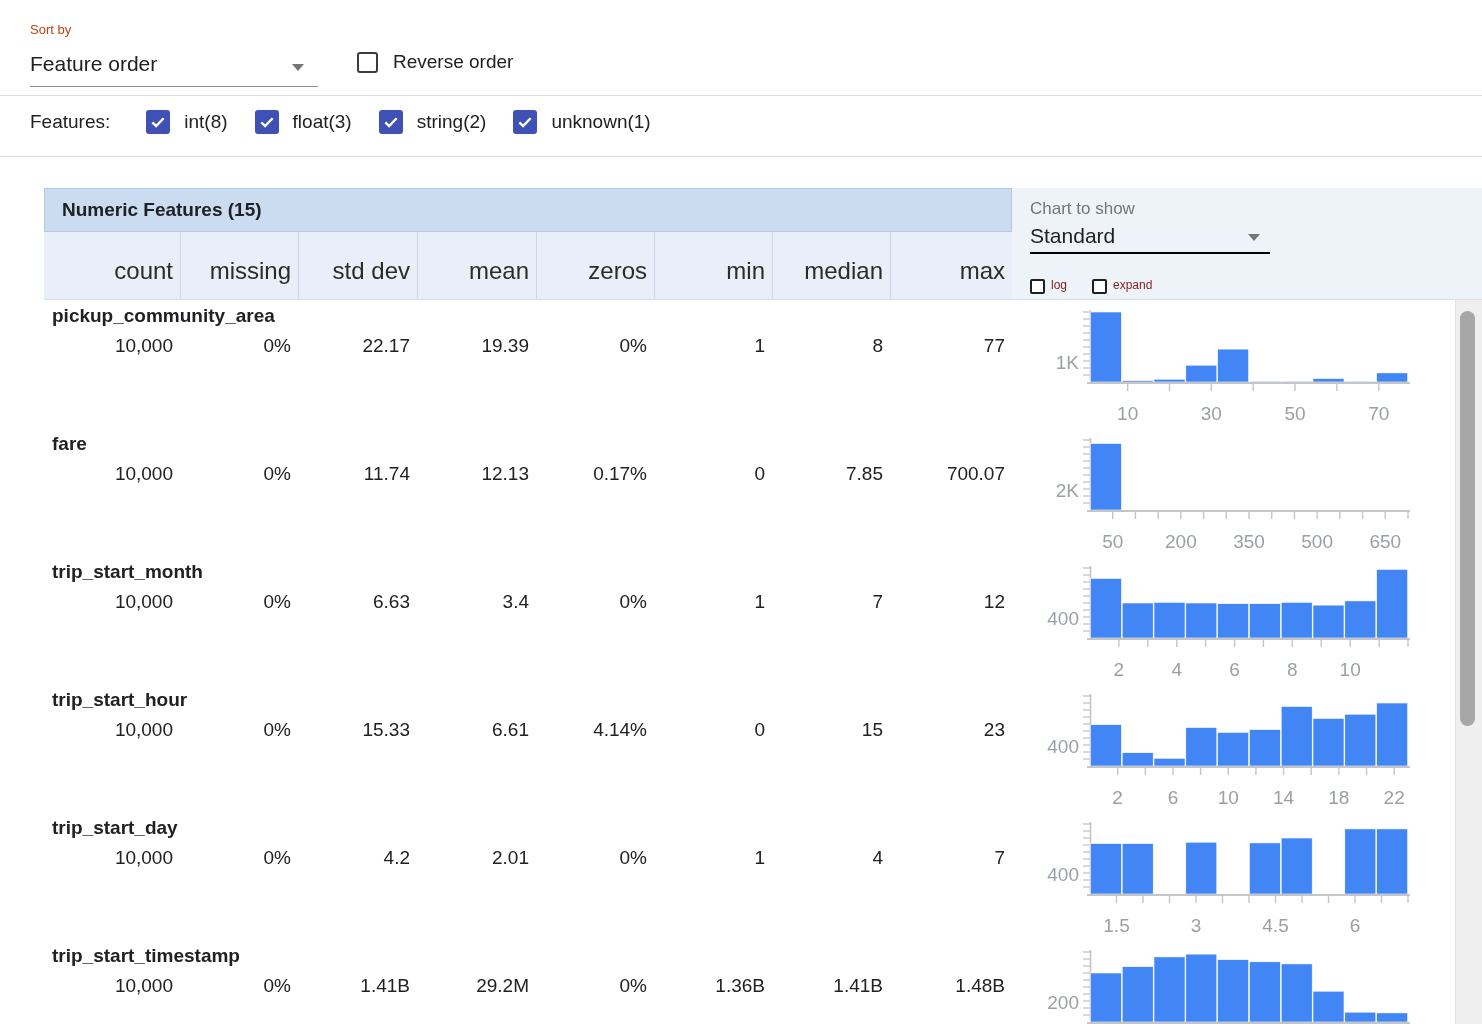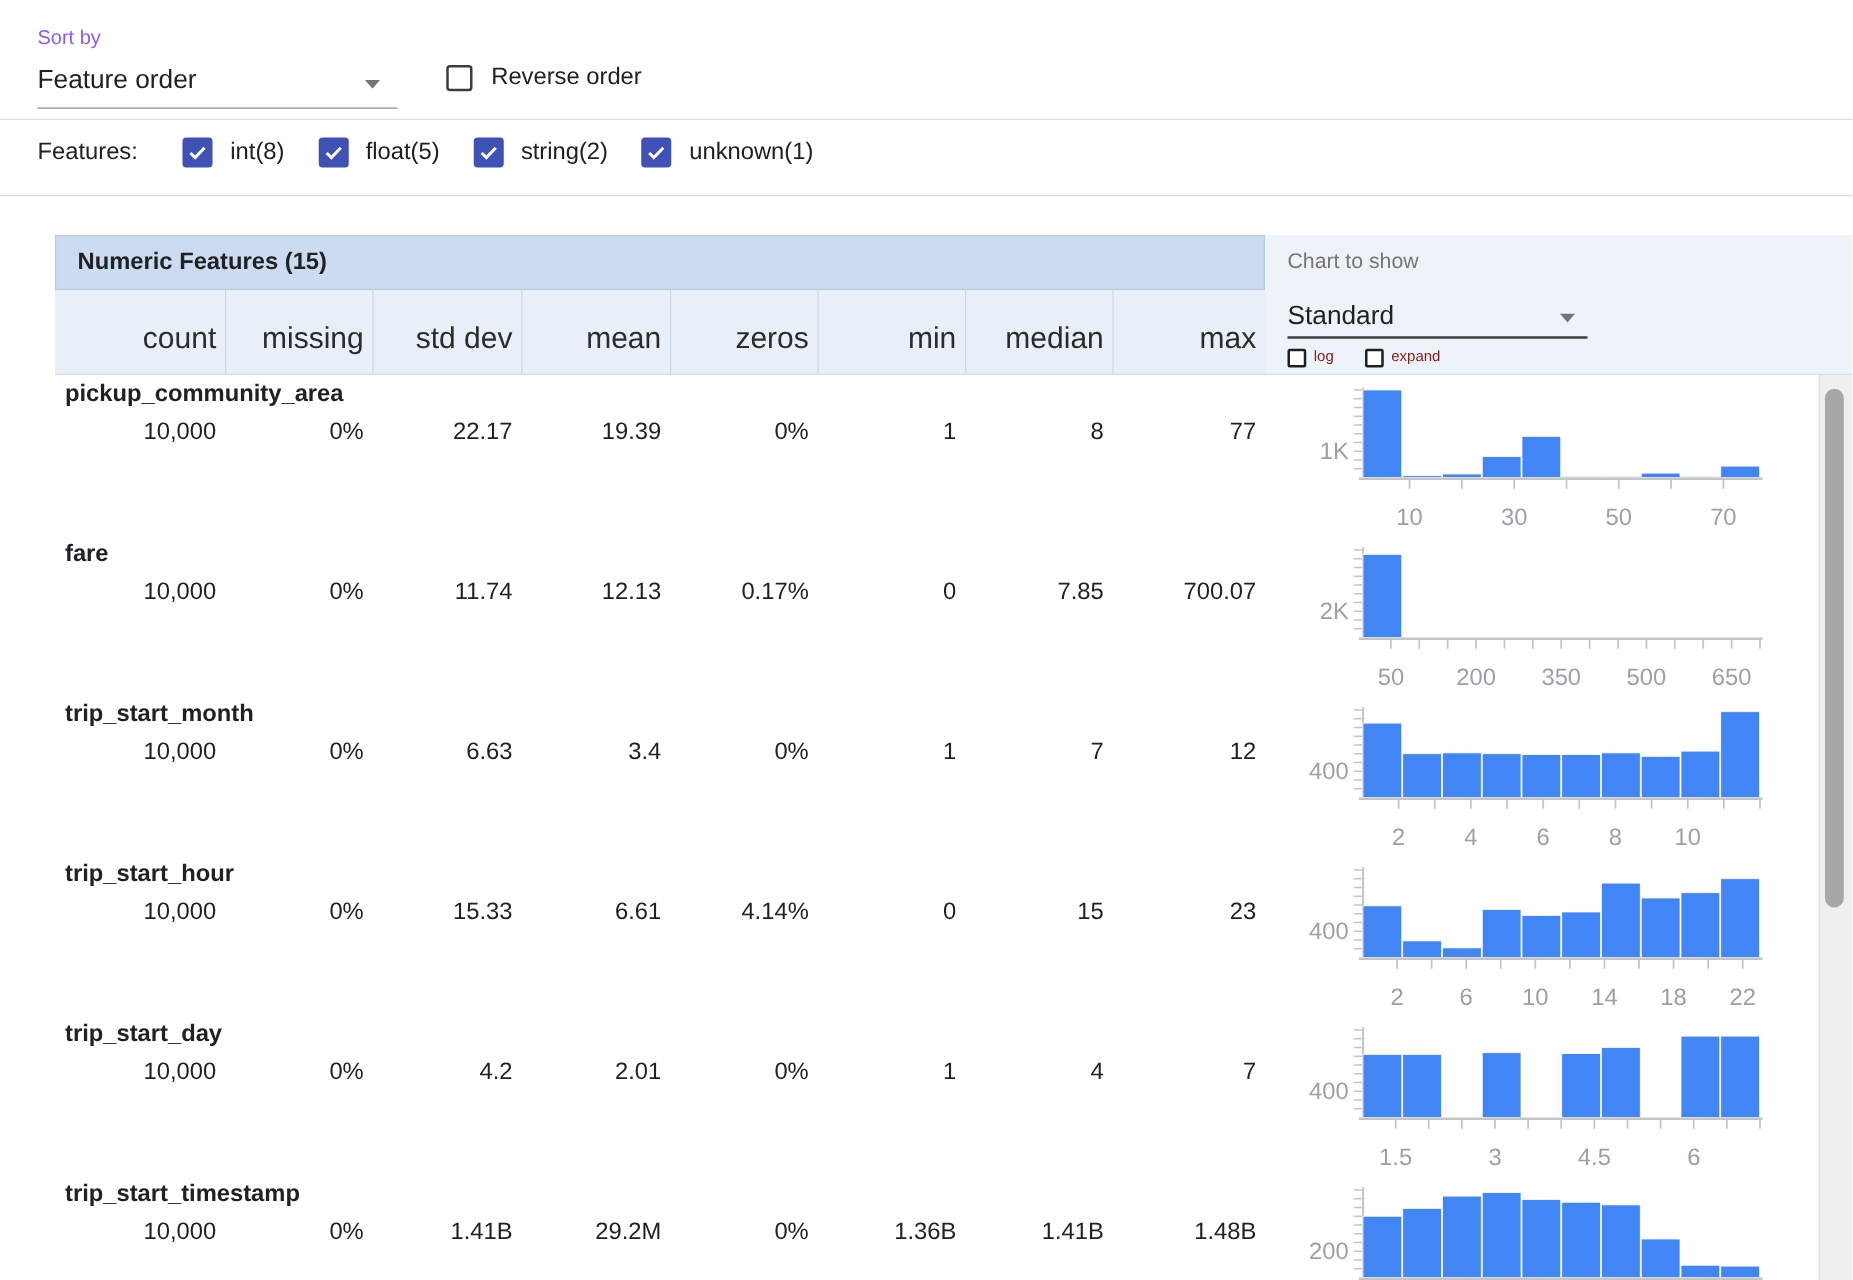--- a/index.html
+++ b/index.html
@@ -1,20 +1,20 @@
 <!DOCTYPE html>
 <html><head>
 <meta charset="utf-8">
 <style>
   html,body{margin:0;padding:0;background:#fff;}
   .app{position:relative;width:1482px;height:1024px;overflow:hidden;background:#fff;
        font-family:"Liberation Sans","DejaVu Sans",sans-serif;color:#202124;}
   .abs{position:absolute;}
   
-  .sort-label{left:30px;top:22px;font-size:16px;color:#8b5cf6;}
+  .sort-label{left:30px;top:22px;font-size:13px;color:#c2410c;}
   .sort-select{left:30px;top:48px;width:288px;height:38px;border-bottom:1px solid #8f8f8f;cursor:pointer;}
   .sort-value{position:absolute;left:0;top:4px;font-size:21px;color:#212121;}
   .dd-arrow{position:absolute;width:0;height:0;border-left:6px solid transparent;border-right:6px solid transparent;border-top:7px solid #757575;}
   .sort-select .dd-arrow{right:14px;top:16px;}
   .chk-sq{box-sizing:border-box;border:2px solid #3c3c3c;border-radius:3px;background:#fff;cursor:pointer;}
   .reverse-box{left:357px;top:52px;width:21px;height:21px;}
   .reverse-label{left:393px;top:51px;font-size:19px;}
   .search{left:563px;top:44px;width:477px;height:42px;border:none;border-bottom:1px solid #8f8f8f;outline:none;
           font-family:inherit;font-size:21px;color:#212121;background:transparent;padding:0;}
   .search::placeholder{color:#9e9e9e;}
@@ -30,21 +30,21 @@
              display:flex;align-items:center;padding-left:17px;font-size:19px;font-weight:bold;}
   .tbl-cols{left:44px;top:232px;width:968px;height:68px;background:#e9eff8;border-bottom:1px solid #d5dde8;box-sizing:border-box;display:flex;}
   .cell{box-sizing:border-box;display:flex;align-items:flex-end;justify-content:flex-end;padding:0 7px 14px 0;}
   .tbl-cols .cell{border-left:1px solid #ccd8e6;font-size:24px;color:#2b2b2b;}
   .tbl-cols .cell:first-child{border-left:none;}
   .c1{width:136px;}.c2{width:118px;}.c3{width:119px;}.c4{width:119px;}
   .c5{width:118px;}.c6{width:118px;}.c7{width:118px;}.c8{width:122px;}
   
   .panel{left:1012px;top:188px;width:470px;height:112px;background:#eef3f9;border-bottom:1px solid #d5dde8;box-sizing:border-box;}
   .panel-label{position:absolute;left:18px;top:11px;font-size:17px;color:#757575;}
-  .panel-select{position:absolute;left:18px;top:34px;width:240px;height:30px;border-bottom:2px solid #404040;cursor:pointer;margin-top:17px;}
+  .panel-select{position:absolute;left:18px;top:34px;width:240px;height:30px;border-bottom:2px solid #000000;cursor:pointer;}
   .panel-value{position:absolute;left:0;top:2px;font-size:21px;color:#212121;}
   .panel-select .dd-arrow{right:10px;top:12px;}
   .small-chk{position:absolute;width:15px;height:15px;border:2px solid #1f1f1f;border-radius:2px;background:#fff;cursor:pointer;box-sizing:border-box;}
   .small-lbl{position:absolute;font-size:12px;color:#7f1d1d;}
   
   .row{position:absolute;left:0;width:1482px;height:128px;}
   .fname{position:absolute;left:52px;top:5px;font-size:19px;font-weight:bold;}
   .vals{position:absolute;left:44px;top:35px;width:968px;display:flex;}
   .vals .cell{padding:0 7px 0 0;font-size:19px;}
   .chart{position:absolute;left:1030px;top:4px;width:390px;height:124px;}
@@ -76,21 +76,21 @@
             </svg>
           </span>
           <span>int(8)</span>
         </label>
         <label class="chk-item">
           <span class="chk-blue" style="background: rgb(63, 81, 181);">
             <svg width="18" height="18" viewBox="0 0 24 24">
               <path d="M4.5 12.5l5 5L19.5 7" stroke="#fff" stroke-width="3.2" fill="none"></path>
             </svg>
           </span>
-          <span>float(5)</span>
+          <span>float(3)</span>
         </label>
         <label class="chk-item">
           <span class="chk-blue" style="background: rgb(63, 81, 181);">
             <svg width="18" height="18" viewBox="0 0 24 24">
               <path d="M4.5 12.5l5 5L19.5 7" stroke="#fff" stroke-width="3.2" fill="none"></path>
             </svg>
           </span>
           <span>string(2)</span>
         </label>
         <label class="chk-item">

